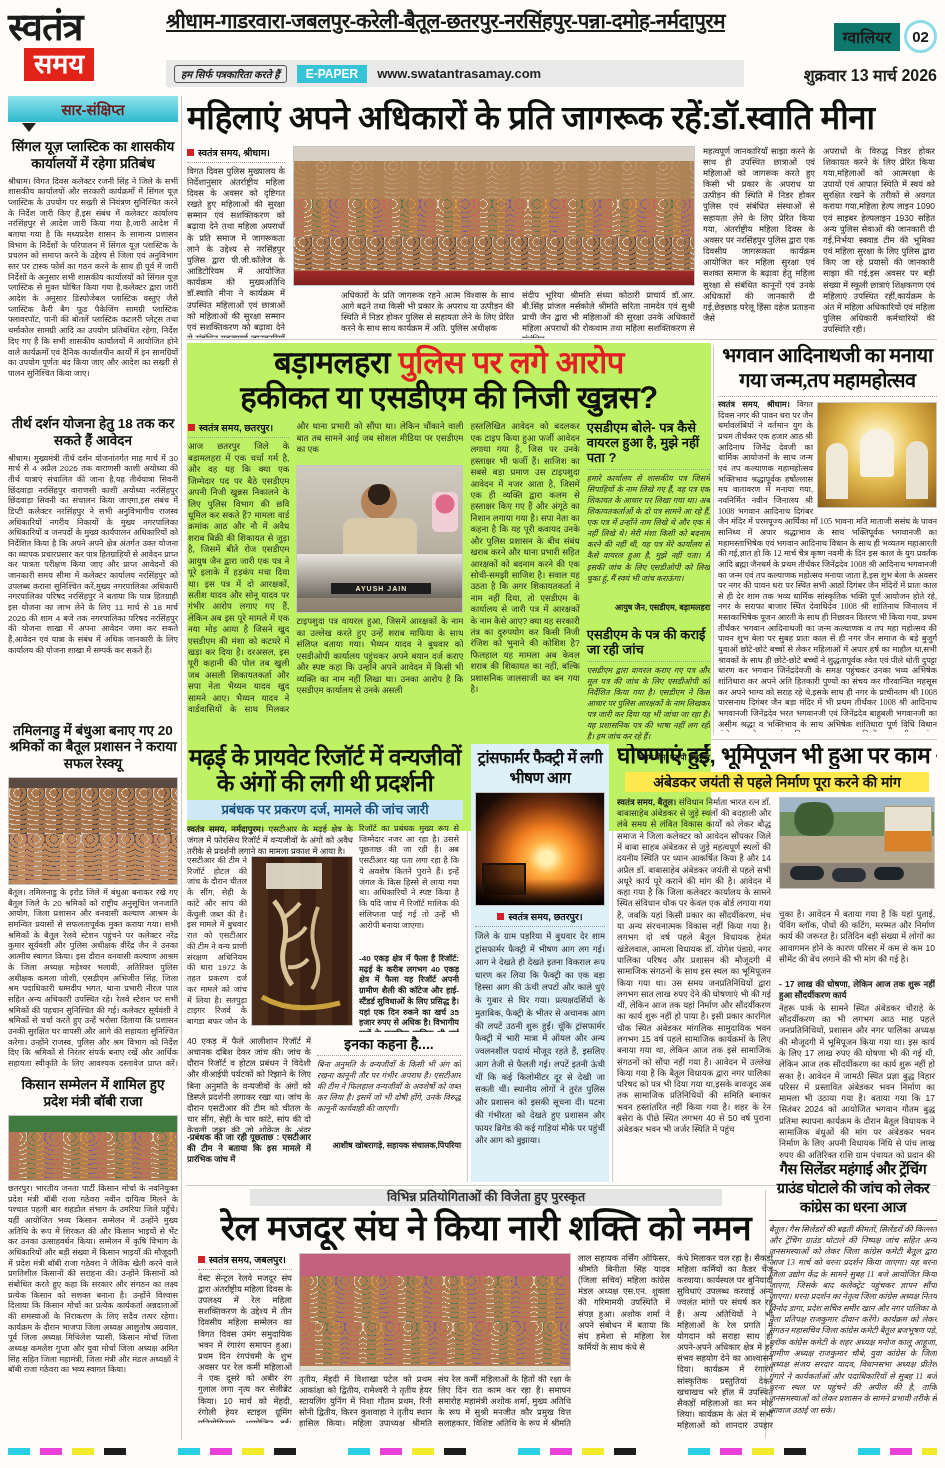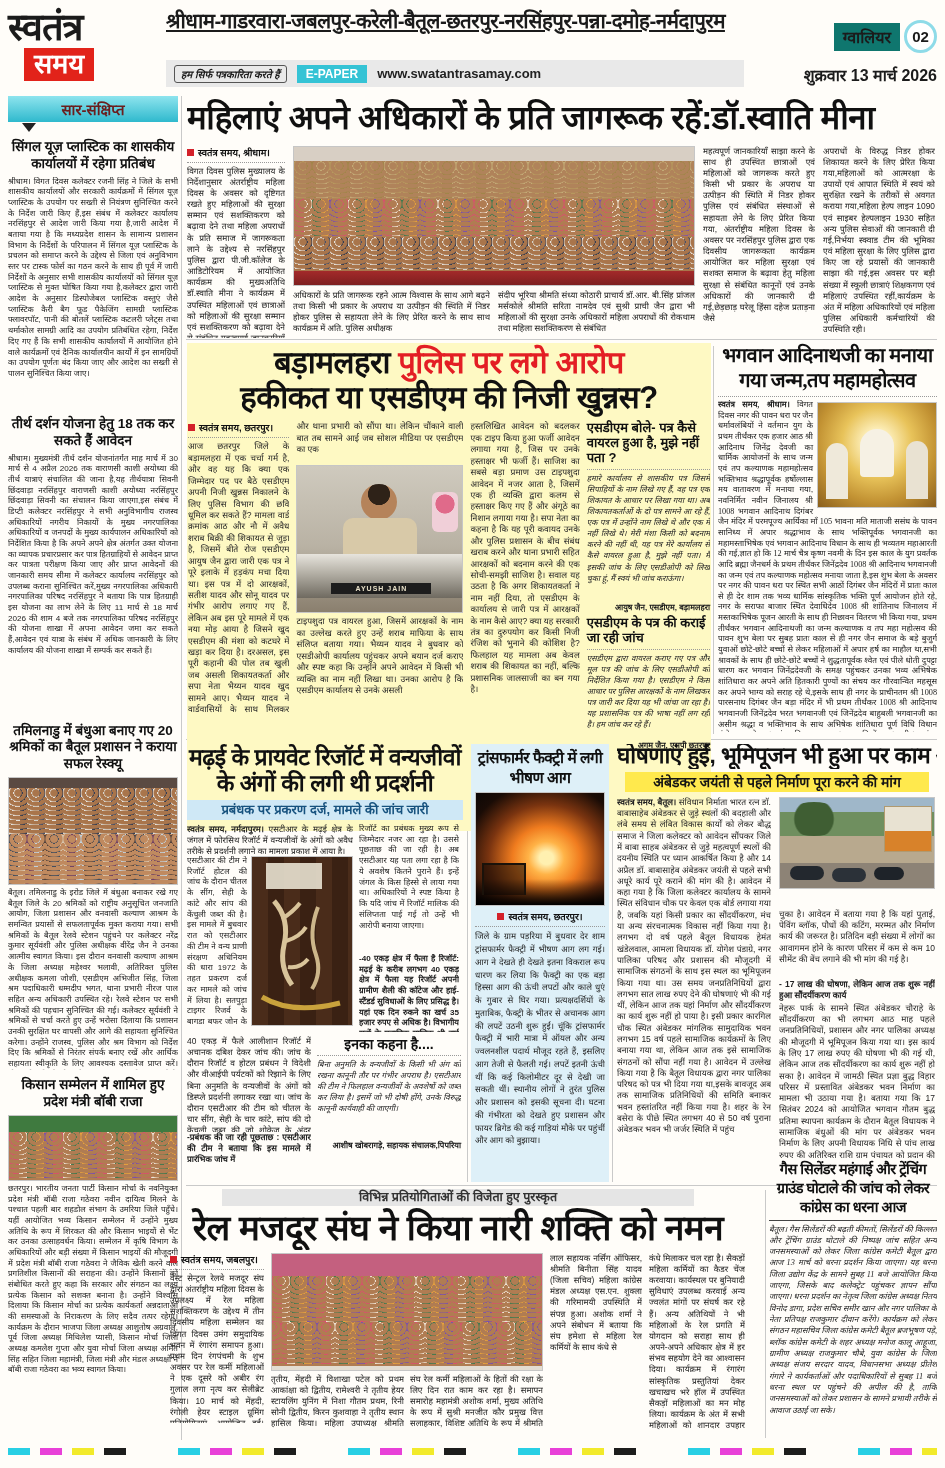--- a/index.html
+++ b/index.html
@@ -132,30 +132,30 @@
         <div class="j" style="height:172px;">विगत दिवस पुलिस मुख्यालय के निर्देशानुसार अंतर्राष्ट्रीय महिला दिवस के अवसर को दृष्टिगत रखते हुए महिलाओं की सुरक्षा सम्मान एवं सशक्तिकरण को बढ़ावा देने तथा महिला अपराधों के प्रति समाज में जागरूकता लाने के उद्देश्य से नरसिंहपुर पुलिस द्वारा पी.जी.कॉलेज के आडिटोरियम में आयोजित कार्यक्रम की मुख्यअतिथि डॉ.स्वाति मीना ने कार्यक्रम में उपस्थित महिलाओं एवं छात्राओं को महिलाओं की सुरक्षा सम्मान एवं सशक्तिकरण को बढ़ावा देने से संबंधित महत्वपूर्ण जानकारियाँ प्रदान करने के साथ ही उन्होंने महिलाओं को अपने</div>
       </div>
       <div style="width:402px;">
         <div class="ph" style="height:138px;background:linear-gradient(#d8cfc4 0 18%,#cbb9a8 18% 34%,#b9a894 34%);">
           <div class="crow cpolice" style="top:14px;height:38px;"></div>
           <div class="crow c2" style="top:52px;height:38px;"></div>
           <div class="crow cwhite" style="top:90px;height:34px;"></div>
           <div class="abs" style="left:0;right:0;bottom:0;height:14px;background:linear-gradient(#a32a2a,#7e1f1f);"></div>
         </div>
         <div class="row" style="gap:8px;margin-top:4px;">
-          <div class="j" style="width:197px;height:48px;">अधिकारों के प्रति जागरूक रहने आत्म विश्वास के साथ आगे बढ़ने तथा किसी भी प्रकार के अपराध या उत्पीड़न की स्थिति में निडर होकर पुलिस से सहायता लेने के लिए प्रेरित करने के साथ साथ कार्यक्रम में अति. पुलिस अधीक्षक</div>
+          <div class="j" style="width:197px;height:48px;margin-left:48px;">अधिकारों के प्रति जागरूक रहने आत्म विश्वास के साथ आगे बढ़ने तथा किसी भी प्रकार के अपराध या उत्पीड़न की स्थिति में निडर होकर पुलिस से सहायता लेने के लिए प्रेरित करने के साथ साथ कार्यक्रम में अति. पुलिस अधीक्षक</div>
           <div class="j" style="width:197px;height:48px;">संदीप भूरिया श्रीमति संध्या कोठारी प्राचार्य डॉ.आर. बी.सिंह प्रांजल मर्सकोले श्रीमति सरिता नामदेव एवं सुश्री प्राची जैन द्वारा भी महिलाओं की सुरक्षा उनके अधिकारों महिला अपराधों की रोकथाम तथा महिला सशक्तिकरण से संबंधित</div>
         </div>
       </div>
       <div class="j" style="width:112px;height:194px;">महत्वपूर्ण जानकारियाँ साझा करने के साथ ही उपस्थित छात्राओं एवं महिलाओं को जागरूक करते हुए किसी भी प्रकार के अपराध या उत्पीड़न की स्थिति में निडर होकर पुलिस एवं संबंधित संस्थाओं से सहायता लेने के लिए प्रेरित किया गया, अंतर्राष्ट्रीय महिला दिवस के अवसर पर नरसिंहपुर पुलिस द्वारा एक दिवसीय जागरूकता कार्यक्रम आयोजित कर महिला सुरक्षा एवं सशक्त समाज के बढ़ावा हेतु महिला सुरक्षा से संबंधित कानूनों एवं उनके अधिकारों की जानकारी दी गई,छेड़छाड़ घरेलू हिंसा दहेज प्रताड़ना जैसे</div>
       <div class="j" style="width:112px;height:194px;">अपराधों के विरुद्ध निडर होकर शिकायत करने के लिए प्रेरित किया गया,महिलाओं को आत्मरक्षा के उपायों एवं आपात स्थिति में स्वयं को सुरक्षित रखने के तरीकों से अवगत कराया गया,महिला हेल्प लाइन 1090 एवं साइबर हेल्पलाइन 1930 सहित अन्य पुलिस सेवाओं की जानकारी दी गई,निर्भया स्क्वाड टीम की भूमिका एवं महिला सुरक्षा के लिए पुलिस द्वारा किए जा रहे प्रयासों की जानकारी साझा की गई,इस अवसर पर बड़ी संख्या में स्कूली छात्राएं शिक्षकगण एवं महिलाएं उपस्थित रहीं,कार्यक्रम के अंत में महिला अधिकारियों एवं महिला पुलिस अधिकारी कर्मचारियों की उपस्थिति रही।</div>
     </div>
   </div>
 
-  <div class="abs" style="left:187px;top:343px;width:524px;height:488px;background:#fef9c3;padding:3px 1px 0 1px;box-sizing:border-box;">
+  <div class="abs" style="left:187px;top:343px;width:524px;height:488px;background:#bef264;padding:3px 1px 0 1px;box-sizing:border-box;">
     <div style="text-align:center;line-height:1.12;">
       <span class="hl" style="font-size:31px;">बड़ामलहरा </span><span class="hl" style="font-size:31px;color:#e31e24;">पुलिस पर लगे आरोप</span>
       <div class="hl" style="font-size:31px;text-align:center;">हकीकत या एसडीएम की निजी खुन्नस?</div>
     </div>
     <div class="row" style="gap:7px;margin-top:6px;">
       <div style="width:102px;">
         <div class="by">
             <span class="bullet"></span>
             <span>स्वतंत्र समय, छतरपुर।</span>
           </div>
@@ -172,21 +172,21 @@
           <div class="abs" style="right:4px;top:26px;width:26px;height:40px;background:radial-gradient(circle at 50% 30%,#e06a8a 0 30%,#f0cfd8 32%);border-radius:6px;"></div>
         </div>
         <div class="j" style="height:92px;font-size:8.6px;margin-top:3px;">टाइपशुदा पत्र वायरल हुआ, जिसमें आरक्षकों के नाम का उल्लेख करते हुए उन्हें शराब माफिया के साथ संलिप्त बताया गया। भैय्यन यादव ने बुधवार को एसडीओपी कार्यालय पहुंचकर अपने बयान दर्ज कराए और स्पष्ट कहा कि उन्होंने अपने आवेदन में किसी भी व्यक्ति का नाम नहीं लिखा था। उनका आरोप है कि एसडीएम कार्यालय से उनके असली</div>
       </div>
       <div class="j" style="width:110px;height:288px;font-size:8.6px;">हस्तलिखित आवेदन को बदलकर एक टाइप किया हुआ फर्जी आवेदन लगाया गया है, जिस पर उनके हस्ताक्षर भी फर्जी हैं। साजिश का सबसे बड़ा प्रमाण उस टाइपशुदा आवेदन में नजर आता है, जिसमें एक ही व्यक्ति द्वारा कलम से हस्ताक्षर किए गए हैं और अंगूठे का निशान लगाया गया है। सपा नेता का कहना है कि यह पूरी कवायद उनके और पुलिस प्रशासन के बीच संबंध खराब करने और थाना प्रभारी सहित आरक्षकों को बदनाम करने की एक सोची-समझी साजिश है। सवाल यह उठता है कि अगर शिकायतकर्ता ने नाम नहीं दिया, तो एसडीएम के कार्यालय से जारी पत्र में आरक्षकों के नाम कैसे आए? क्या यह सरकारी तंत्र का दुरुपयोग कर किसी निजी रंजिश को भुनाने की कोशिश है? फिलहाल यह मामला अब केवल शराब की शिकायत का नहीं, बल्कि प्रशासनिक जालसाजी का बन गया है।</div>
       <div style="width:124px;">
         <div class="boxtitle">एसडीएम बोले- पत्र कैसे वायरल हुआ है, मुझे नहीं पता ?</div>
         <div class="dot"></div>
         <div class="qt" style="height:126px;overflow:hidden;">हमारे कार्यालय से शासकीय पत्र जिसमें सिपाहियों के नाम लिखे गए हैं, वह पत्र एक शिकायत के आधार पर लिखा गया था। अब शिकायतकर्ताओं के दो पत्र सामने आ रहे हैं, एक पत्र में उन्होंने नाम लिखे थे और एक में नहीं लिखे थे। मेरी मंशा किसी को बदनाम करने की नहीं थी, यह पत्र मेरे कार्यालय से कैसे वायरल हुआ है, मुझे नहीं पता। मैं इसकी जांच के लिए एसडीओपी को लिख चुका हूं, मैं स्वयं भी जांच कराऊंगा।</div>
         <div class="qattr">आयुष जैन, एसडीएम, बड़ामलहरा</div>
-        <div class="boxtitle" style="margin-top:4px;">एसडीएम के पत्र की कराई जा रही जांच</div>
+        <div class="boxtitle" style="margin-top:16px;">एसडीएम के पत्र की कराई जा रही जांच</div>
         <div class="dot"></div>
         <div class="qt" style="height:84px;overflow:hidden;">एसडीएम द्वारा वायरल कराए गए पत्र और मूल पत्र की जांच के लिए एसडीओपी को निर्देशित किया गया है। एसडीएम ने किस आधार पर पुलिस आरक्षकों के नाम लिखकर पत्र जारी कर दिया यह भी जांचा जा रहा है। यह प्रशासनिक पत्र की भाषा नहीं लग रही है। हम जांच कर रहे हैं।</div>
         <div class="qattr">अगम जैन, एसपी छतरपुर</div>
       </div>
     </div>
   </div>
 
   <div class="abs" style="left:718px;top:343px;width:219px;height:394px;overflow:hidden;font-family:Liberation Serif, serif;">
     <div class="hl" style="font-size:20px;text-align:center;line-height:1.25;">भगवान आदिनाथजी का मनाया गया जन्म,तप महामहोत्सव</div>
     <div class="dot"></div>
@@ -274,21 +274,21 @@
       </div>
     </div>
   </div>
 
   <div class="abs" style="left:769px;top:1160px;width:168px;height:278px;overflow:hidden;">
     <div class="hl" style="font-size:14.5px;text-align:center;line-height:1.3;">गैस सिलेंडर महंगाई और ट्रेंचिंग ग्राउंड घोटाले की जांच को लेकर कांग्रेस का धरना आज</div>
     <div style="border-bottom:1px solid #444;margin:3px 0;"></div>
     <div class="qt" style="height:212px;overflow:hidden;font-size:8.2px;">बैतूल। गैस सिलेंडरों की बढ़ती कीमतों, सिलेंडरों की किल्लत और ट्रेंचिंग ग्राउंड घोटाले की निष्पक्ष जांच सहित अन्य जनसमस्याओं को लेकर जिला कांग्रेस कमेटी बैतूल द्वारा आज 13 मार्च को धरना प्रदर्शन किया जाएगा। यह धरना जिला उद्योग केंद्र के सामने सुबह 11 बजे आयोजित किया जाएगा, जिसके बाद कलेक्ट्रेट पहुंचकर ज्ञापन सौंपा जाएगा। धरना प्रदर्शन का नेतृत्व जिला कांग्रेस अध्यक्ष नितय विनोद डागा, प्रदेश सचिव समीर खान और नगर पालिका के नेता प्रतिपक्ष राजकुमार दीवान करेंगे। कार्यक्रम को लेकर संगठन महासचिव जिला कांग्रेस कमेटी बैतूल ब्रजभूषण पड़े, ब्लॉक कांग्रेस कमेटी के शहर अध्यक्ष मनोज कालू आहूजा, ग्रामीण अध्यक्ष राजकुमार चौबे, युवा कांग्रेस के जिला अध्यक्ष संजय सरदार यादव, विधानसभा अध्यक्ष प्रीतेश गंगारे ने कार्यकर्ताओं और पदाधिकारियों से सुबह 11 बजे धरना स्थल पर पहुंचने की अपील की है, ताकि जनसमस्याओं को लेकर प्रशासन के सामने प्रभावी तरीके से आवाज उठाई जा सके।</div>
   </div>
 
-  <div class="abs" style="left:170px;top:1189px;width:576px;height:250px;overflow:hidden;">
+  <div class="abs" style="left:198px;top:1189px;width:576px;height:250px;overflow:hidden;">
     <div class="kick" style="width:472px;margin:0 auto;">विभिन्न प्रतियोगिताओं की विजेता हुए पुरस्कृत</div>
     <div class="hl" style="font-size:35px;text-align:center;line-height:1.25;white-space:nowrap;overflow:hidden;">रेल मजदूर संघ ने किया नारी शक्ति को नमन</div>
     <div class="row" style="gap:7px;margin-top:3px;">
       <div style="width:94px;">
         <div class="by">
             <span class="bullet"></span>
             <span>स्वतंत्र समय, जबलपुर।</span>
           </div>
         <div class="dot"></div>
         <div class="j" style="height:150px;">वेस्ट सेन्ट्रल रेलवे मजदूर संघ द्वारा अंतर्राष्ट्रीय महिला दिवस के उपलक्ष्य में रेल महिला सशक्तिकरण के उद्देश्य में तीन दिवसीय महिला सम्मेलन का विगत दिवस उमंग समुदायिक भवन में रंगारंग समापन हुआ। प्रथम दिन रंगपंचमी के शुभ अवसर पर रेल कर्मी महिलाओं ने एक दूसरे को अबीर रंग गुलाल लगा नृत्य कर सेलीब्रेट किया। 10 मार्च को मेंहदी, रंगोली हेयर स्टाइल ग्रूमिंग प्रतियोगिताएं, आयोजित हुईं। रंगोली में सपना कुशले प्रथम, रिनी सोनी द्वितीय, सोनाली ने</div>

